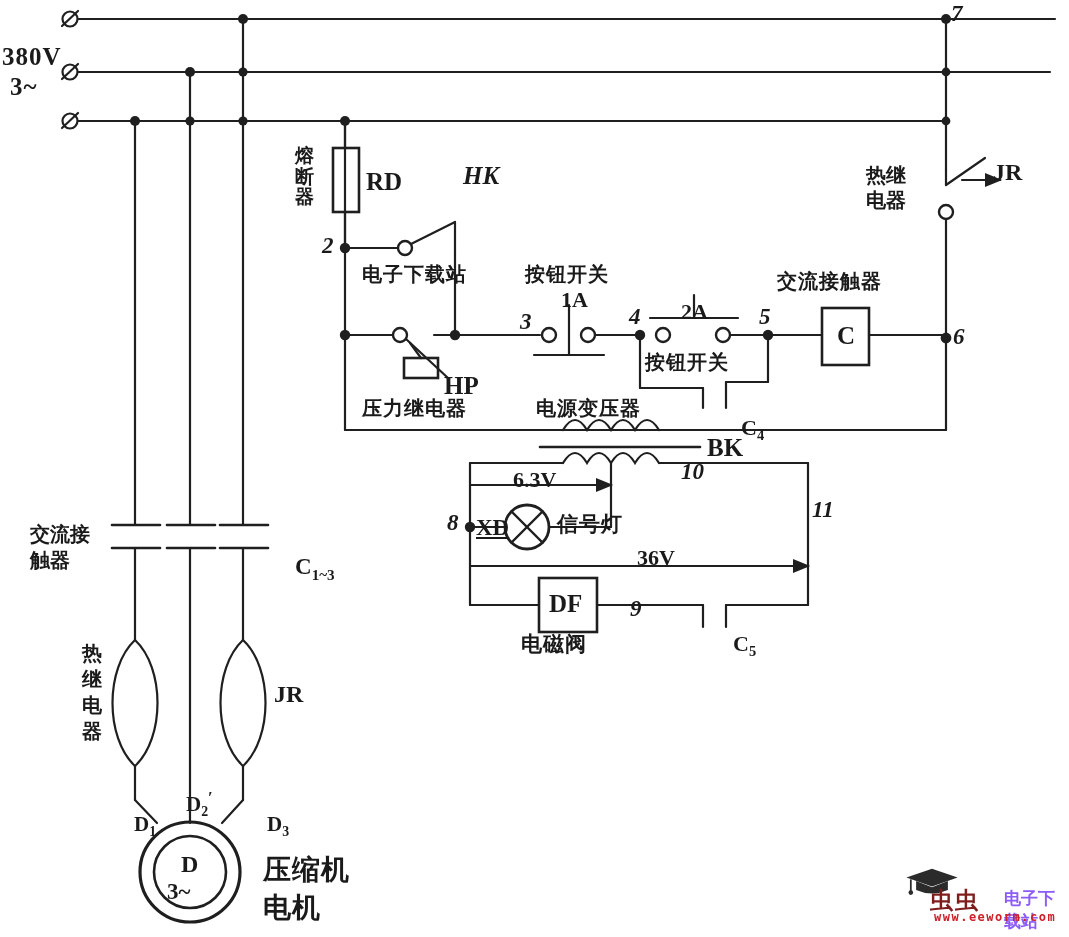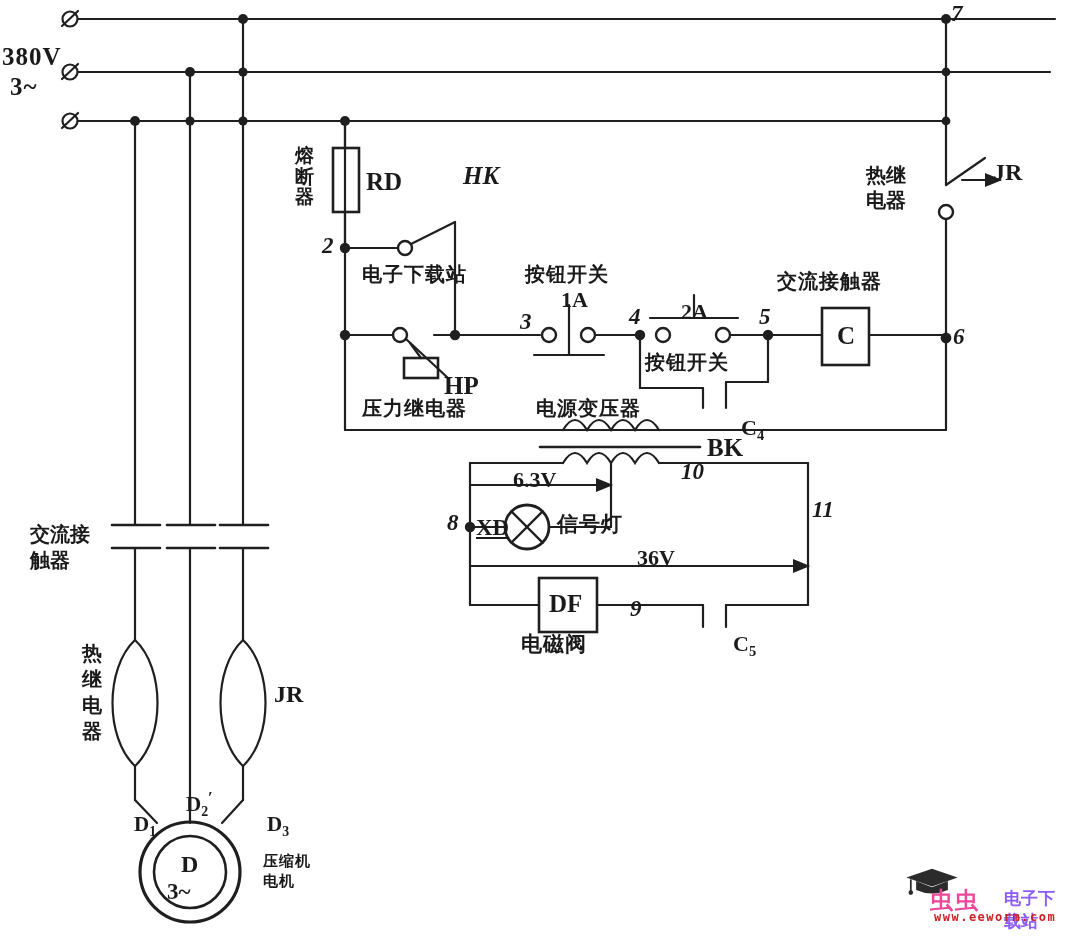--- a/index.html
+++ b/index.html
@@ -12,21 +12,21 @@
   svg#wires{position:absolute;left:0;top:0;width:1069px;height:937px;}
   .lbl{position:absolute;white-space:pre;color:#1a1a1a;line-height:1.08;}
   .cn{font-family:"DejaVu Sans","Liberation Sans",sans-serif;font-weight:700;}
   .ser{font-family:"Liberation Serif","DejaVu Serif",serif;font-weight:700;}
   .num{font-family:"Liberation Serif","DejaVu Serif",serif;font-weight:700;font-style:italic;}
   sub{font-size:.66em;}
   
   #wm{position:absolute;left:900px;top:865px;width:165px;height:62px;}
   #wm .cap{position:absolute;left:4px;top:2px;width:56px;height:30px;}
   #wm .bugs{position:absolute;left:30px;top:20px;font-family:"DejaVu Sans",sans-serif;
-            font-weight:700;font-size:23px;color:#ec4899;letter-spacing:2px;}
+            font-weight:700;font-size:23px;color:#7f1d1d;letter-spacing:2px;}
   #wm .site{position:absolute;left:104px;top:22px;font-family:"DejaVu Sans",sans-serif;
             font-weight:700;font-size:17px;color:#8b5cf6;letter-spacing:0px;}
   #wm .url{position:absolute;left:34px;top:45px;font-family:"DejaVu Sans Mono",monospace;
             font-weight:700;font-size:12px;color:#cc2026;letter-spacing:1.5px;}
 </style>
 </head>
 <body>
 
 <div id="sheet">
 
@@ -289,37 +289,40 @@
   <div class="lbl cn" style="left:557px;top:513px;font-size:21px;letter-spacing:1px;">信号灯</div>
 
   <div class="lbl ser" style="left:549px;top:590px;font-size:25px;">DF</div>
   <div class="lbl cn" style="left:521px;top:633px;font-size:21px;letter-spacing:1px;text-align:right;">电磁阀</div>
 
   <div class="lbl ser" style="left:711px;top:608px;font-size:22px;">
     <span>C</span><sub>5</sub>
   </div>
 
   <div class="lbl cn" style="left:30px;top:505px;font-size:20px;width:82px;line-height:1.3;margin-top:16px;">交流接<br>触器</div>
+  <div class="lbl ser" style="left:272px;top:530px;font-size:23px;">
+    <span>C</span><sub>1~3</sub>
+  </div>
 
   <div class="lbl cn" style="left:82px;top:640px;font-size:20px;width:22px;line-height:1.3;">热<br>继<br>电<br>器</div>
   <div class="lbl ser" style="left:274px;top:682px;font-size:24px;">JR</div>
 
   <div class="lbl ser" style="left:113px;top:790px;font-size:21px;">
     <span>D</span><sub>1</sub>
   </div>
   <div class="lbl ser" style="left:165px;top:766px;font-size:21px;">
     <span>D</span><sub>2</sub><span style="font-size:.8em;vertical-align:super;">′</span>
   </div>
   <div class="lbl ser" style="left:246px;top:790px;font-size:21px;">
     <span>D</span><sub>3</sub>
   </div>
 
   <div class="lbl ser" style="left:181px;top:852px;font-size:24px;">D</div>
   <div class="lbl ser" style="left:167px;top:880px;font-size:23px;">3~</div>
-  <div class="lbl cn" style="left:263px;top:851px;font-size:15px;width:70px;line-height:1.35;letter-spacing:1px;">压缩机<br>电机</div>
+  <div class="lbl cn" style="left:263px;top:851px;font-size:28px;width:70px;line-height:1.35;letter-spacing:1px;">压缩机<br>电机</div>
 
   <div id="wm">
     <svg class="cap" viewBox="0 0 60 34">
       <polygon points="30,2 59,12 30,22 1,12" fill="#2b2b2b"></polygon>
       <path d="M12,16 L12,26 Q30,34 48,26 L48,16 L30,23 Z" fill="#2b2b2b"></path>
       <line x1="6" y1="14" x2="6" y2="28" stroke="#2b2b2b" stroke-width="2"></line>
       <circle cx="6" cy="29" r="2.6" fill="#2b2b2b"></circle>
     </svg>
     <div class="bugs">虫虫</div>
     <div class="site">电子下载站</div>

